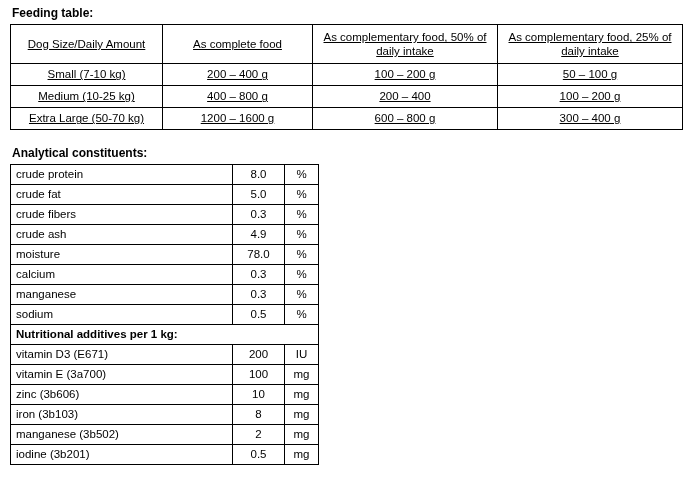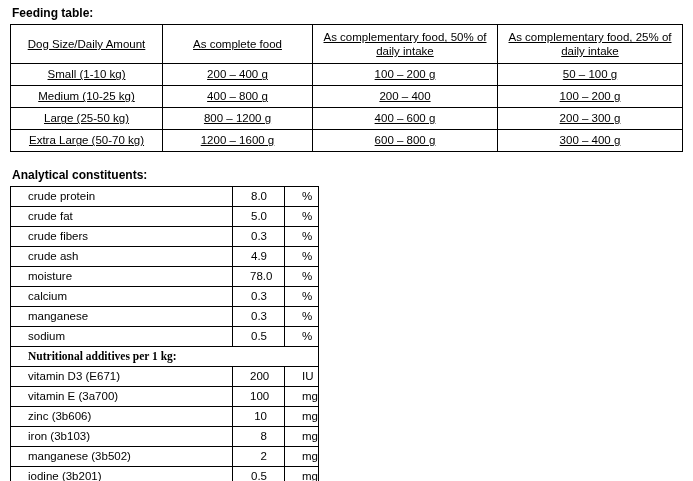--- a/index.html
+++ b/index.html
@@ -60,41 +60,40 @@
   .analytical-wrap {
     margin-top: 2px;
   }
   table.analytical {
     border-collapse: collapse;
     width: 308px;
     table-layout: fixed;
   }
   table.analytical td {
     border: 1px solid #000000;
-    padding: 1px 17px;
+    padding: 1px 5px;
     font-size: 11.5px;
     height: 17px;
     line-height: 1.2;
   }
   table.analytical td.name {
     width: 222px;
     text-align: left;
   }
   table.analytical td.value {
     width: 52px;
-    text-align: right;
+    text-align: center;
   }
   table.analytical td.unit {
     width: 34px;
     text-align: center;
   }
   table.analytical td.subheader {
     font-weight: bold;
     text-align: left;
-    font-family: Liberation Serif, serif;
   }
 </style>
 </head>
 <body>
 
 <div class="page">
 
   <div class="section-title">Feeding table:</div>
 
   <table class="feeding">
@@ -107,36 +106,30 @@
     <thead>
       <tr>
         <th>Dog Size/Daily Amount</th>
         <th>As complete food</th>
         <th>As complementary food, 50% of daily intake</th>
         <th>As complementary food, 25% of daily intake</th>
       </tr>
     </thead>
     <tbody>
       <tr>
-        <td>Small (1-10 kg)</td>
+        <td>Small (7-10 kg)</td>
         <td>200 – 400 g</td>
         <td>100 – 200 g</td>
         <td>50 – 100 g</td>
       </tr>
       <tr>
         <td>Medium (10-25 kg)</td>
         <td>400 – 800 g</td>
         <td>200 – 400</td>
         <td>100 – 200 g</td>
-      </tr>
-      <tr>
-        <td>Large (25-50 kg)</td>
-        <td>800 – 1200 g</td>
-        <td>400 – 600 g</td>
-        <td>200 – 300 g</td>
       </tr>
       <tr>
         <td>Extra Large (50-70 kg)</td>
         <td>1200 – 1600 g</td>
         <td>600 – 800 g</td>
         <td>300 – 400 g</td>
       </tr>
     </tbody>
   </table>
 

